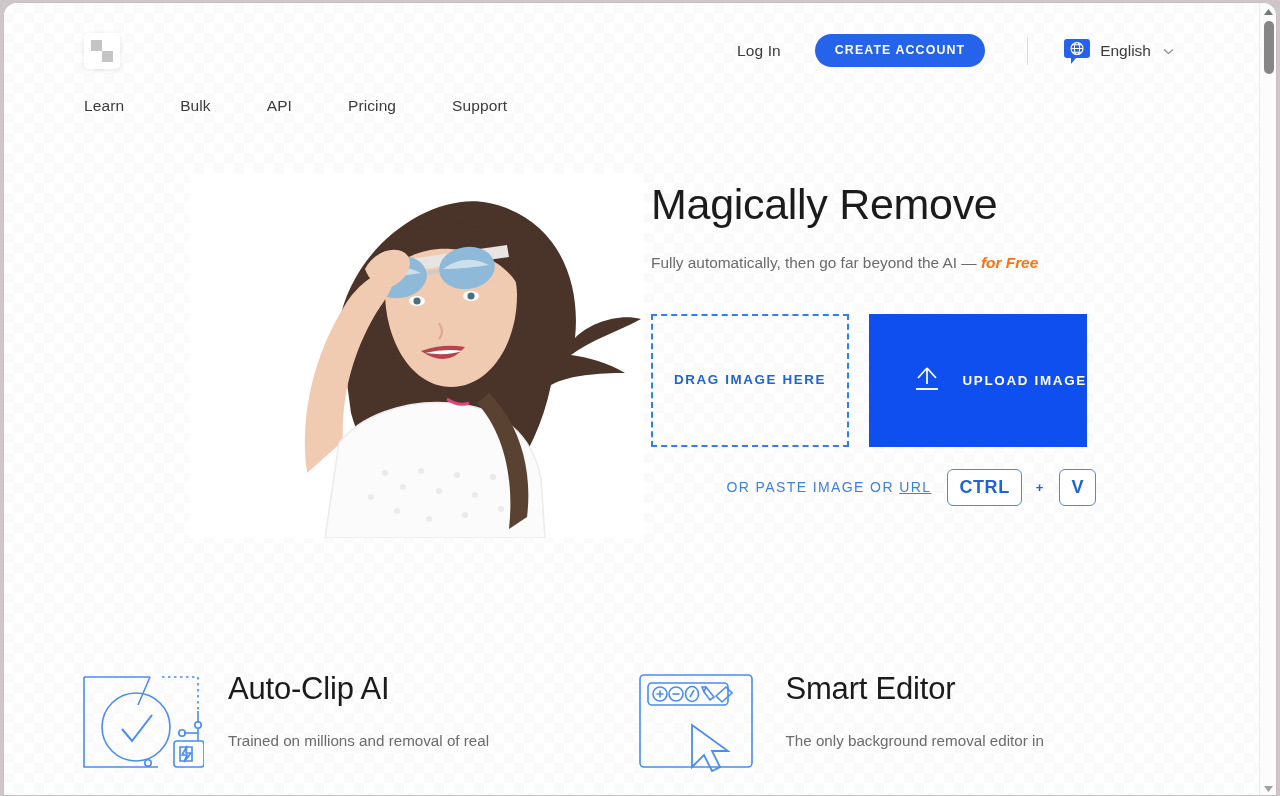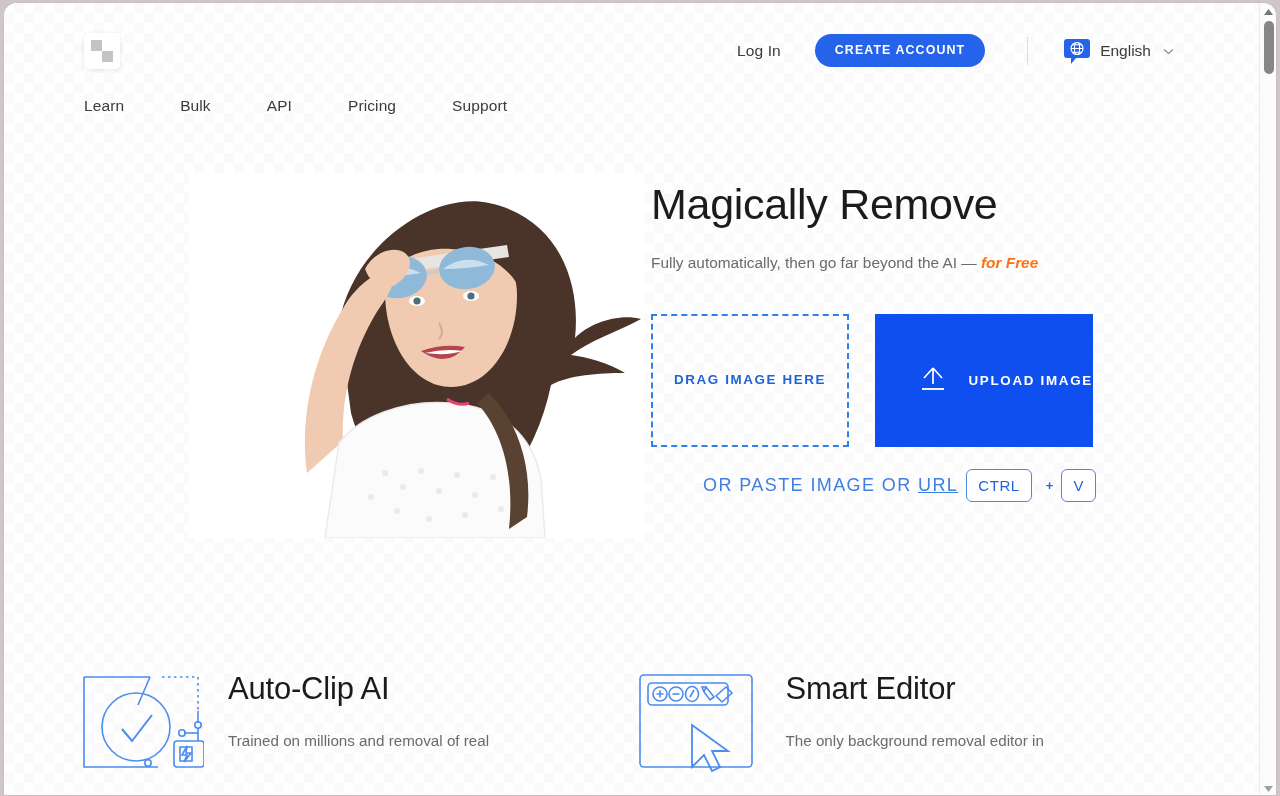--- a/index.html
+++ b/index.html
@@ -80,21 +80,21 @@
   .hero-title {
     font-size:43px; font-weight:400; color:#1b1b1b;
     line-height:1.02; letter-spacing:-.3px;
   }
   .hero-sub {
     margin-top:24px; font-size:15.4px; color:#6b6b6b; line-height:1.62;
     max-width:400px;
   }
   .hero-sub .accent { color:#f97316; font-weight:bold; font-style:italic; }
 
-  .cta-row { display:flex; gap:26px; margin-top:38px; }
+  .cta-row { display:flex; gap:20px; margin-top:38px; }
   .drag-box {
     width:198px; height:133px;
     border:2px dashed #2f7ff0;
     display:flex; align-items:center; justify-content:center;
     text-align:center; cursor:pointer; background:transparent;
   }
   .drag-box span {
     font-size:13.4px; font-weight:bold; color:#1f63d6;
     letter-spacing:1.6px; line-height:1.55;
   }
@@ -106,27 +106,27 @@
   }
   .upload-btn .lbl {
     font-size:13.4px; font-weight:bold; color:#fff; letter-spacing:1.7px;
   }
 
   .paste-row {
     margin-top:22px; display:flex; align-items:center;
     justify-content:flex-end; gap:0; padding-right:25px;
   }
   .paste-text {
-    font-size:18px; color:#3f7fe0; letter-spacing:1.4px;
+    font-size:14px; color:#3f7fe0; letter-spacing:1.4px;
   }
   .paste-text u { text-decoration:underline; }
   .key {
     border:1.6px solid #4f87e8; border-radius:6px;
-    color:#1f63d6; font-size:15px; font-weight:normal;
-    padding:7px 11px; margin-left:8px; letter-spacing:.6px;
+    color:#1f63d6; font-size:18px; font-weight:bold;
+    padding:7px 11px; margin-left:16px; letter-spacing:.6px;
     background:#fff; cursor:pointer;
   }
   .plus { color:#1f63d6; font-size:13px; font-weight:bold; margin-left:14px; }
 
   
   #best { position:relative; padding-top:20px; }
   .section-title {
     text-align:center; font-size:38px; font-weight:400;
     color:#1b1b1b; letter-spacing:-.2px;
   }

